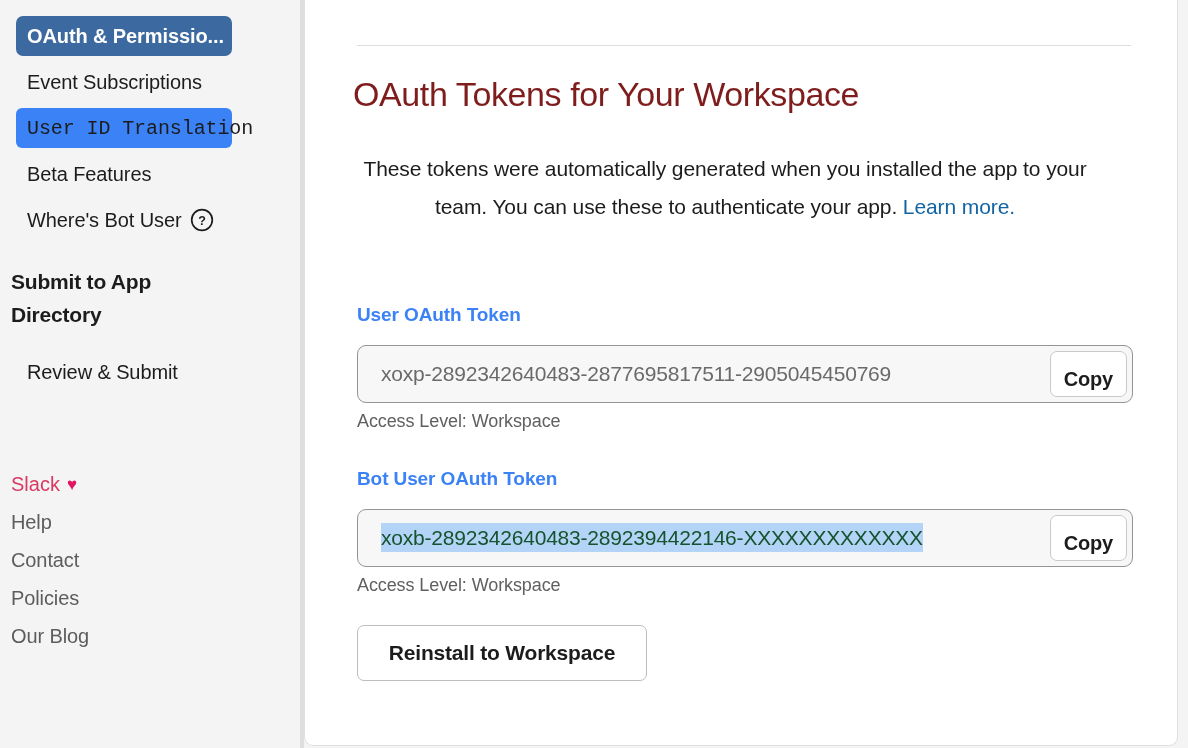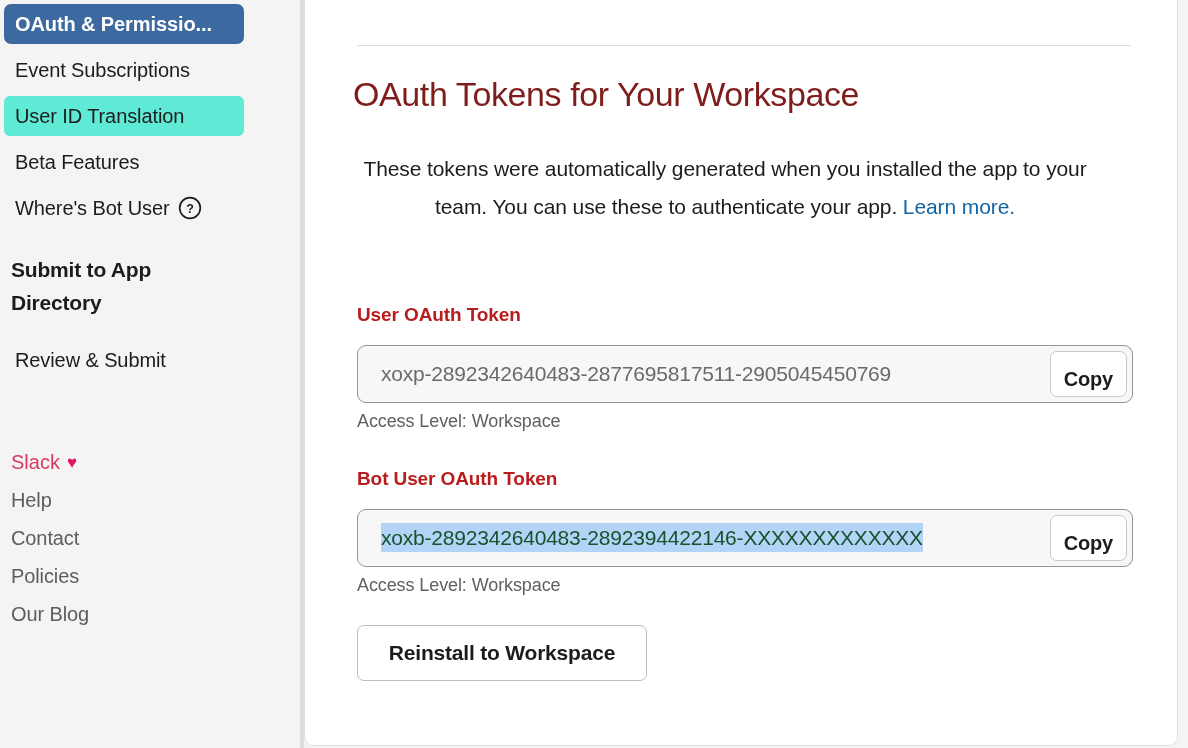--- a/index.html
+++ b/index.html
@@ -29,21 +29,21 @@
     width: 304px;
     height: 748px;
     background: #f4f4f4;
     border-right: 4px solid #dedede;
     padding: 0;
     flex: 0 0 304px;
   }
 
   .nav-list {
     list-style: none;
-    margin: 4px;
+    margin: 16px;
     padding: 0;
     text-align: right;
   }
 
   .nav-item {
     display: flex;
     align-items: center;
     height: 40px;
     padding: 0 12px 0 11px;
     margin: 0 52px 6px 0;
@@ -56,21 +56,22 @@
   }
 
   .nav-item.active {
     background: #3c6aa0;
     color: #ffffff;
     font-weight: bold;
     border-radius: 7px;
   }
 
   .nav-item.hovered {
-    background: #5eead4;
+    background: #3b82f6;
+    font-family: Liberation Mono, monospace;
   }
 
   .nav-item .help-badge {
     display: inline-flex;
     align-items: center;
     justify-content: center;
     width: 24px;
     height: 24px;
     margin-left: 9px;
     flex: 0 0 24px;
@@ -177,21 +178,21 @@
     color: #1264a3;
     text-decoration: none;
   }
 
   .field-label {
     position: absolute;
     left: 52px;
     margin: 0;
     font-size: 19px;
     font-weight: bold;
-    color: #b91c1c;
+    color: #3b82f6;
     letter-spacing: -0.1px;
   }
   .field-label.user-token { top: 316px; }
   .field-label.bot-token  { top: 480px; }
 
   .token-input {
     position: absolute;
     left: 52px;
     width: 776px;
     height: 58px;

